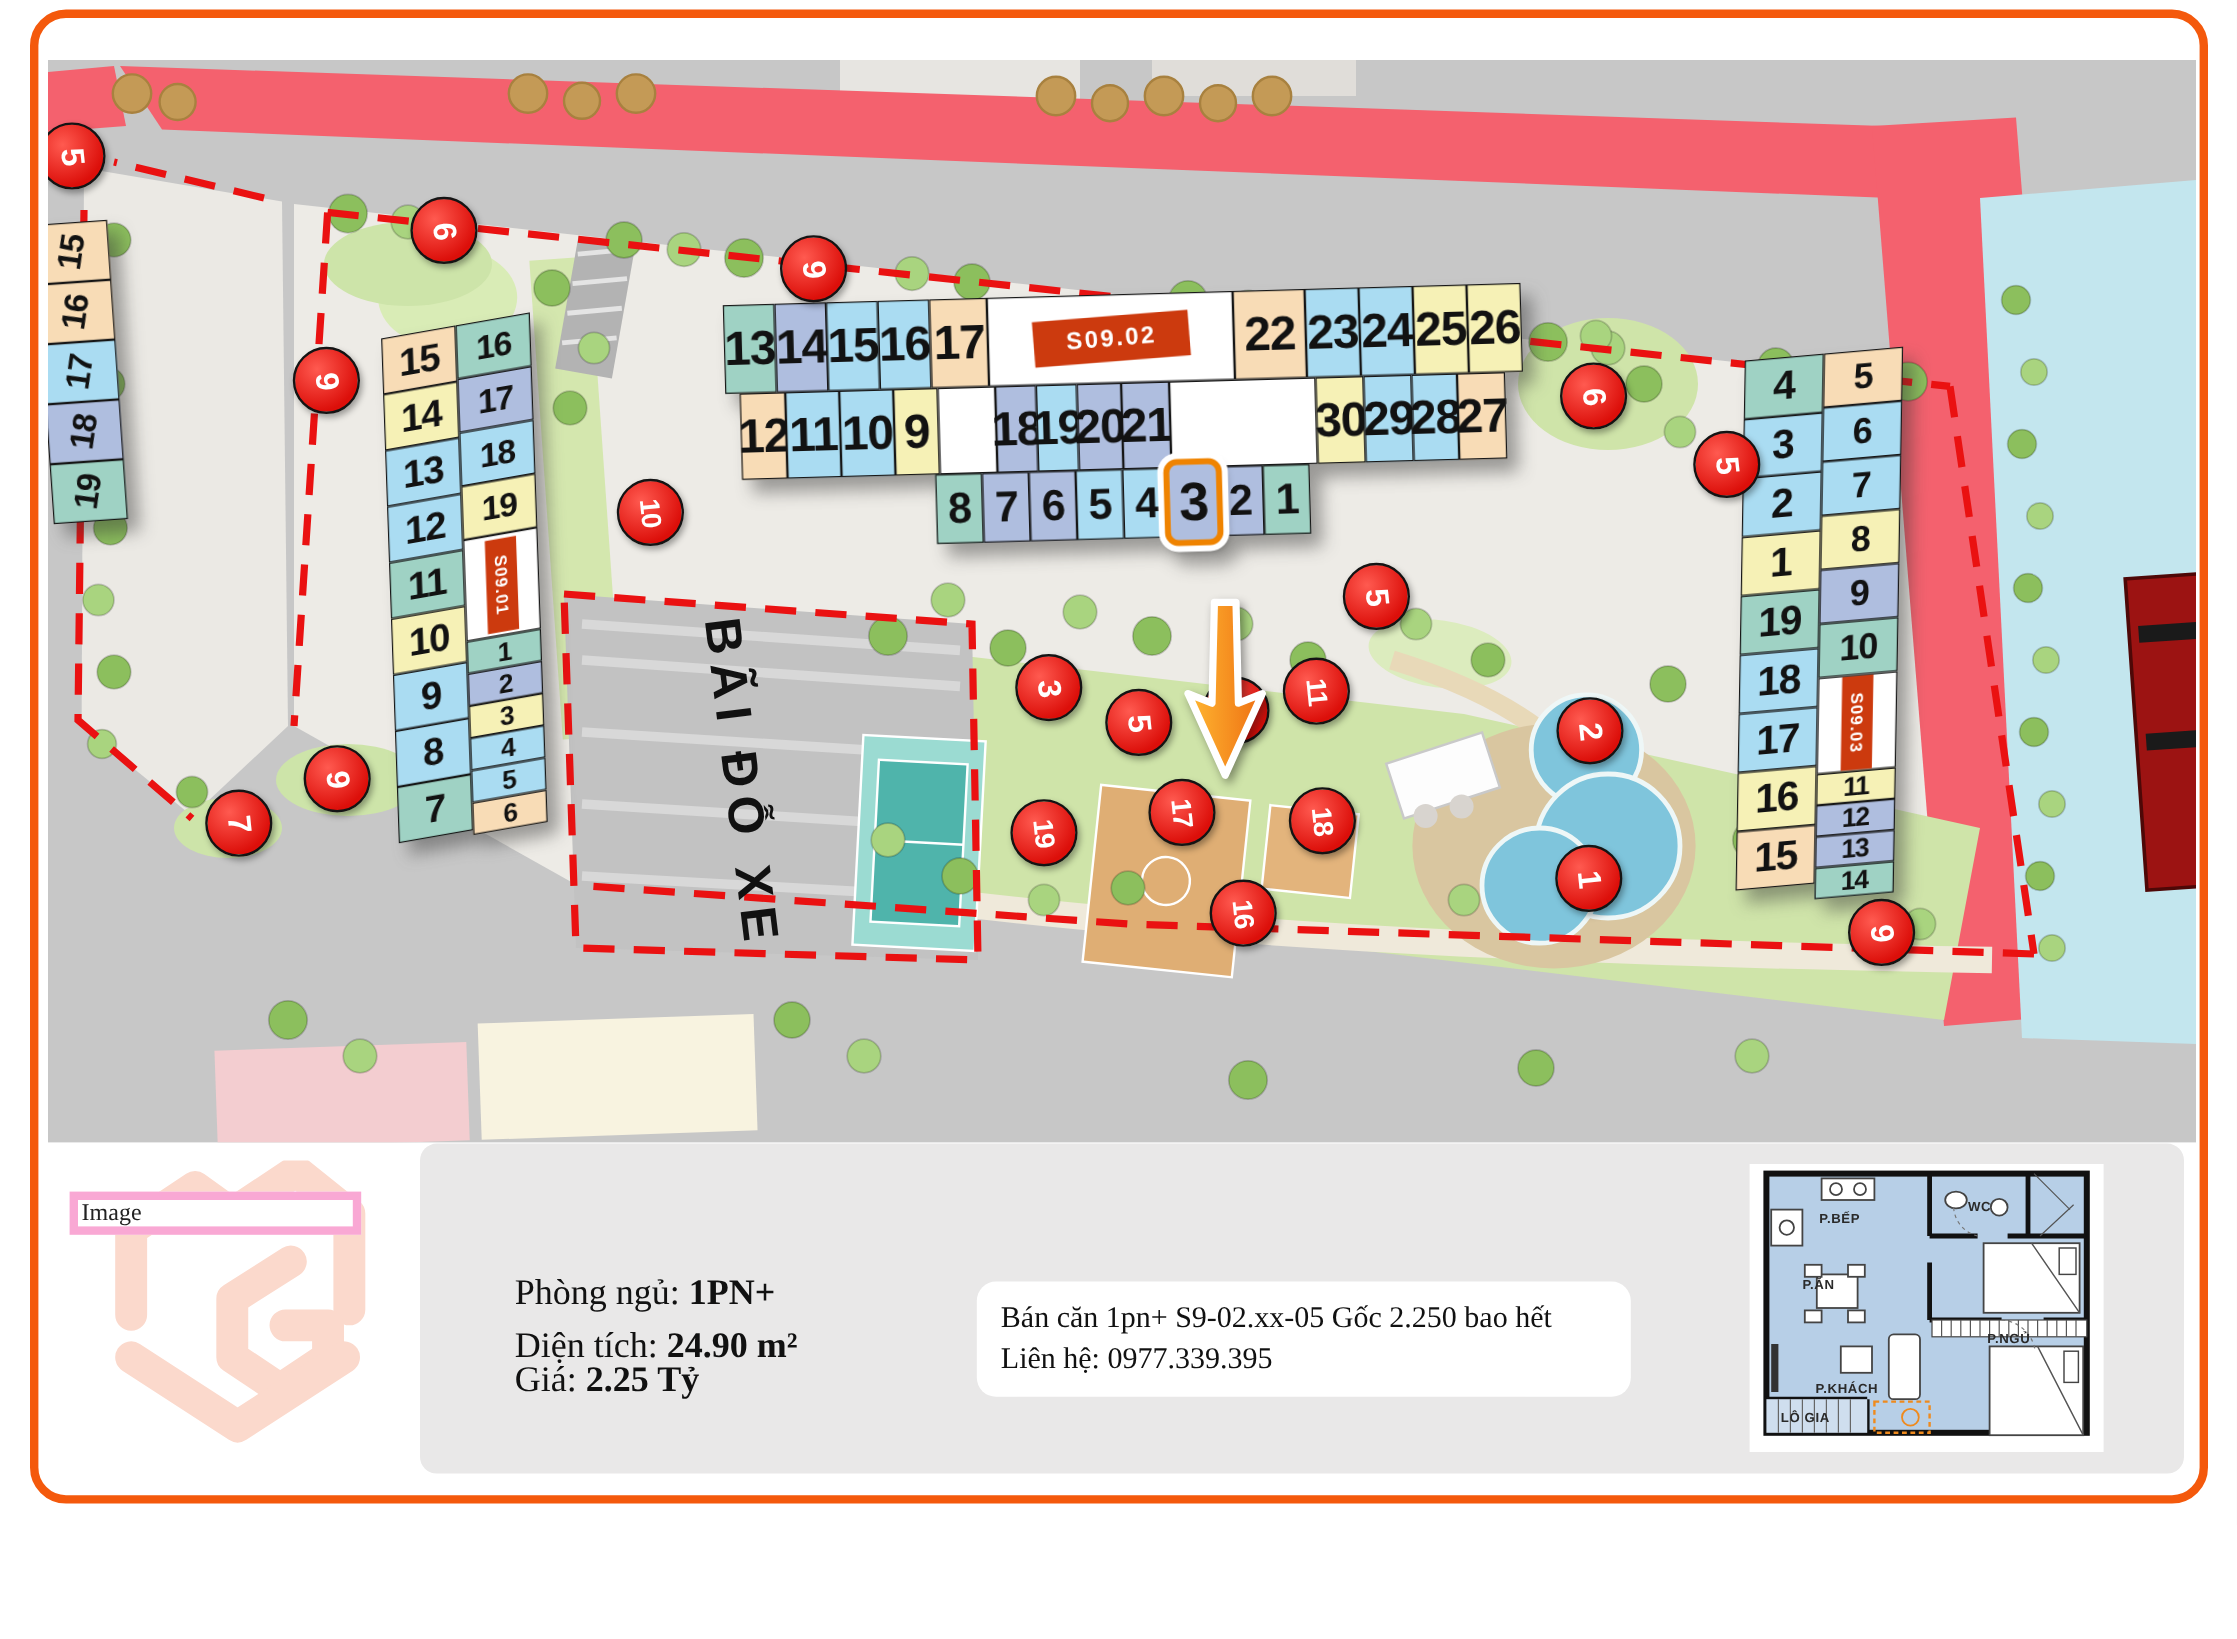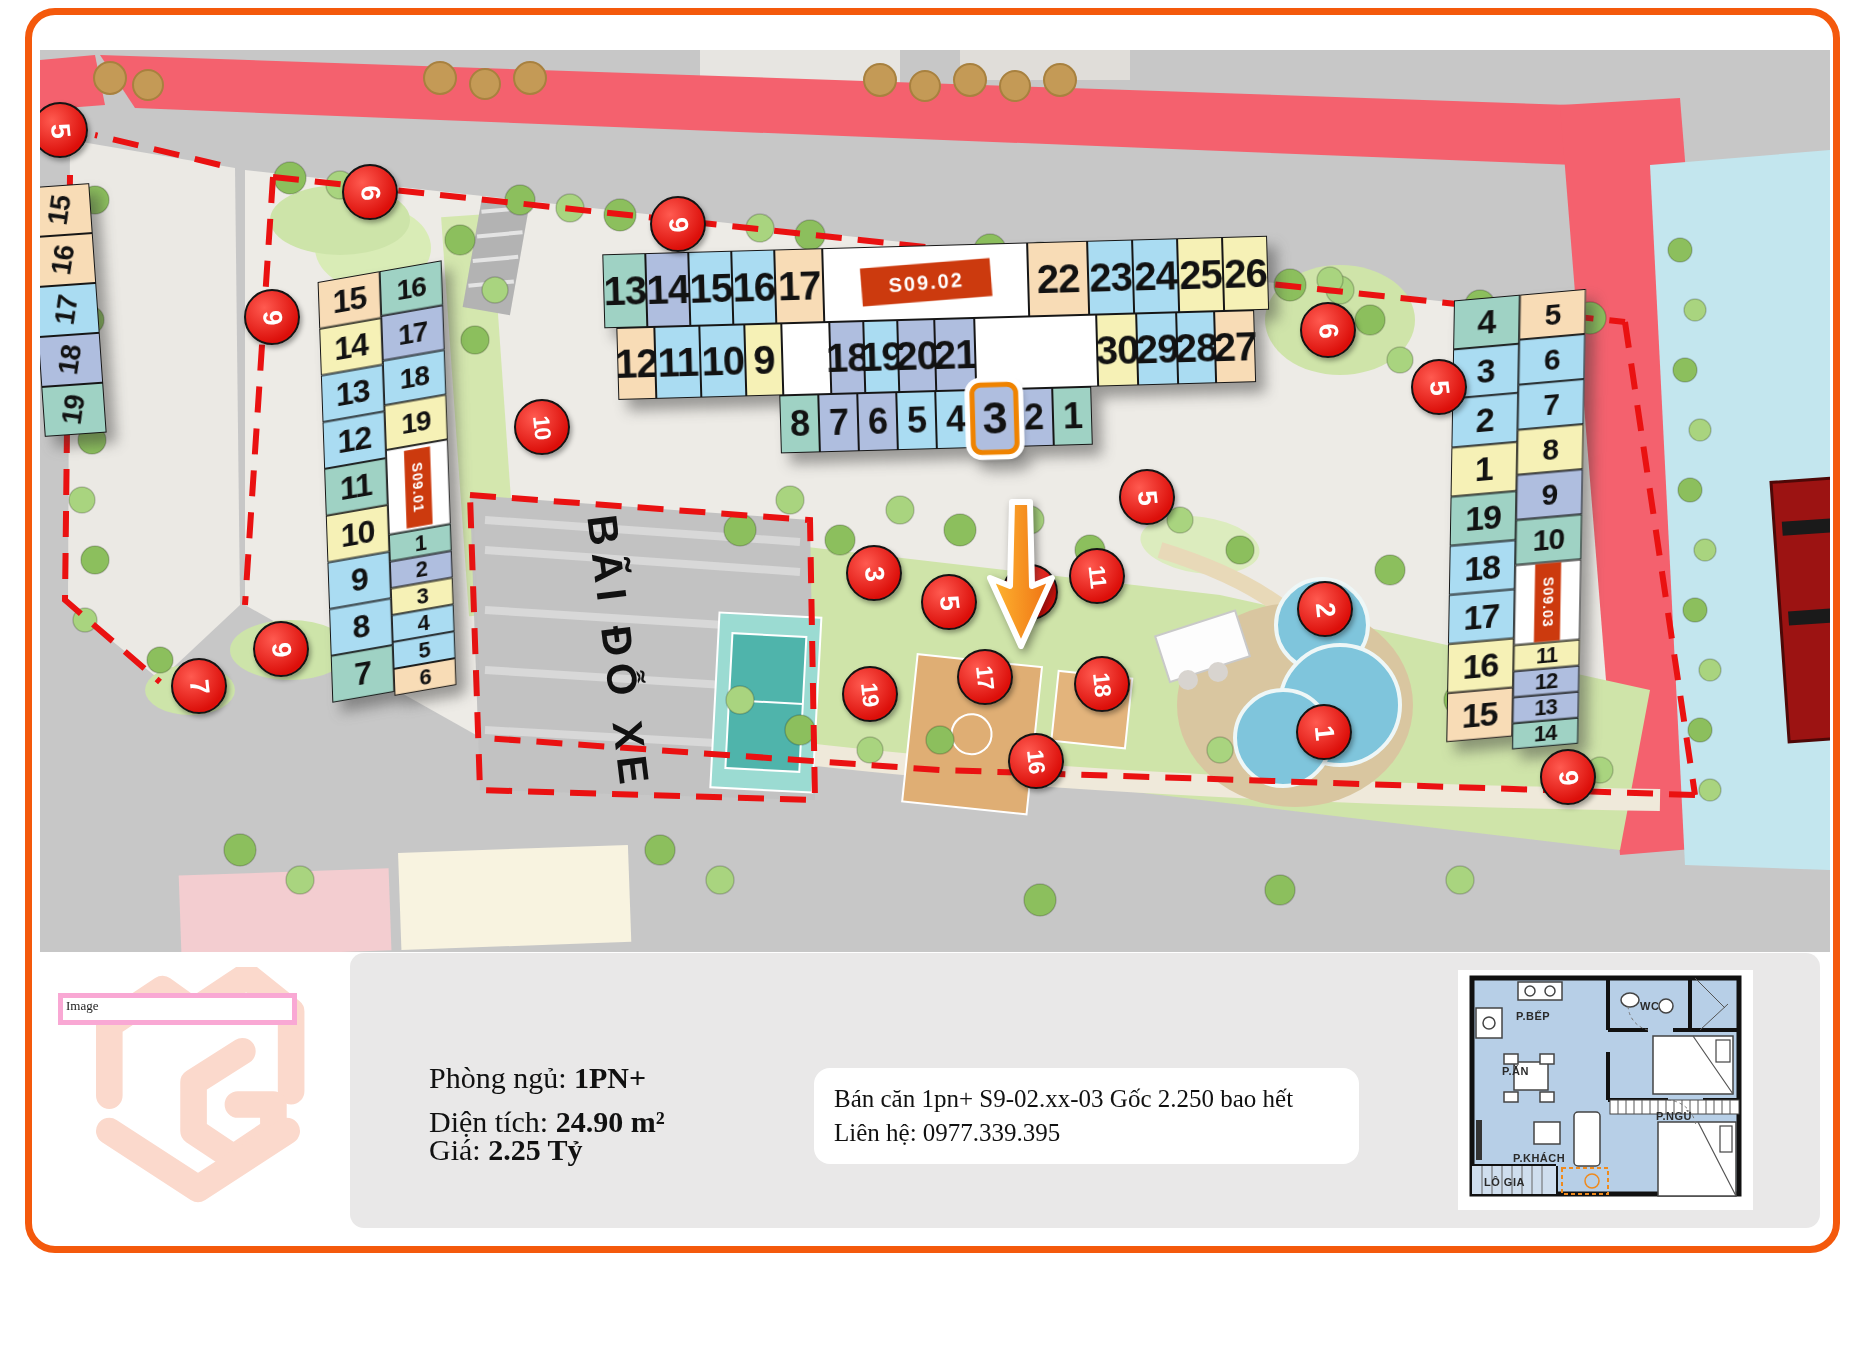--- a/index.html
+++ b/index.html
@@ -36,22 +36,22 @@
   .arrow{position:absolute;left:946px;top:448px;z-index:7;filter:drop-shadow(3px 4px 4px rgba(0,0,0,.4));}
   
   .panel-card{position:absolute;left:318px;top:938px;width:1470px;height:275px;background:#e9e8e8;border-radius:14px;
     font-family:"Liberation Serif","DejaVu Serif",serif;}
   .p-title{position:absolute;left:79px;top:24px;font-size:44px;font-weight:bold;color:#fe4713;letter-spacing:0px;}
   .p-field{position:absolute;left:79px;font-size:30px;color:#111;}
   .p-field b{font-weight:bold;}
   .p-note{position:absolute;left:464px;top:115px;width:505px;background:#fff;border-radius:16px;
     padding:14px 20px;font-size:25px;color:#111;line-height:1.35;}
   .logo{position:absolute;left:41px;top:952px;width:250px;height:255px;}
-  .imgbox{position:absolute;left:26px;top:978px;width:226px;height:22px;border:5px solid #f9a8d4;background:#fff;
-    font-family:"Liberation Serif","DejaVu Serif",serif;font-size:13px;color:#222;padding-left:3px;z-index:3;}
+  .imgbox{position:absolute;left:26px;top:978px;width:226px;height:22px;border:7px solid #f9a8d4;background:#fff;
+    font-family:"Liberation Serif","DejaVu Serif",serif;font-size:20px;color:#222;padding-left:3px;z-index:3;}
   .fplan{position:absolute;left:1426px;top:955px;width:295px;height:240px;background:#fff;z-index:2;}
   .fp-label{position:absolute;font:700 11px "Liberation Sans",sans-serif;color:#2a2a2a;letter-spacing:.5px;}
 </style>
 </head>
 <body>
 
 <div class="frame">
 
   <div class="map">
     <svg class="bg" width="1790" height="902">
@@ -577,21 +577,21 @@
   <div class="panel-card">
     <div class="p-field" style="top:108px">
       <span>Phòng ngủ: </span><b>1PN+</b>
     </div>
     <div class="p-field" style="top:152px">
       <span>Diện tích: </span><b>24.90 m²</b>
     </div>
     <div class="p-field" style="top:180px" actable="false">
       <span>Giá: </span><b>2.25 Tỷ</b>
     </div>
-    <div class="p-note">Bán căn 1pn+ S9-02.xx-03 Gốc 2.250 bao hết Liên hệ: 0977.339.395</div>
+    <div class="p-note">Bán căn 1pn+ S9-02.xx-05 Gốc 2.250 bao hết Liên hệ: 0977.339.395</div>
   </div>
 
   <div class="fplan">
     <svg width="295" height="240" viewBox="0 0 295 240">
       <rect x="14" y="8" width="267" height="216" fill="#b7cfe7" stroke="#111111" stroke-width="5"></rect>
       <g stroke="#111111" stroke-width="4">
         <path d="M150,8 V60 M150,82 V130"></path>
         <path d="M150,130 H210 M245,130 H281"></path>
         <path d="M150,60 H190 M215,60 H281"></path>
         <path d="M232,8 V60"></path>

